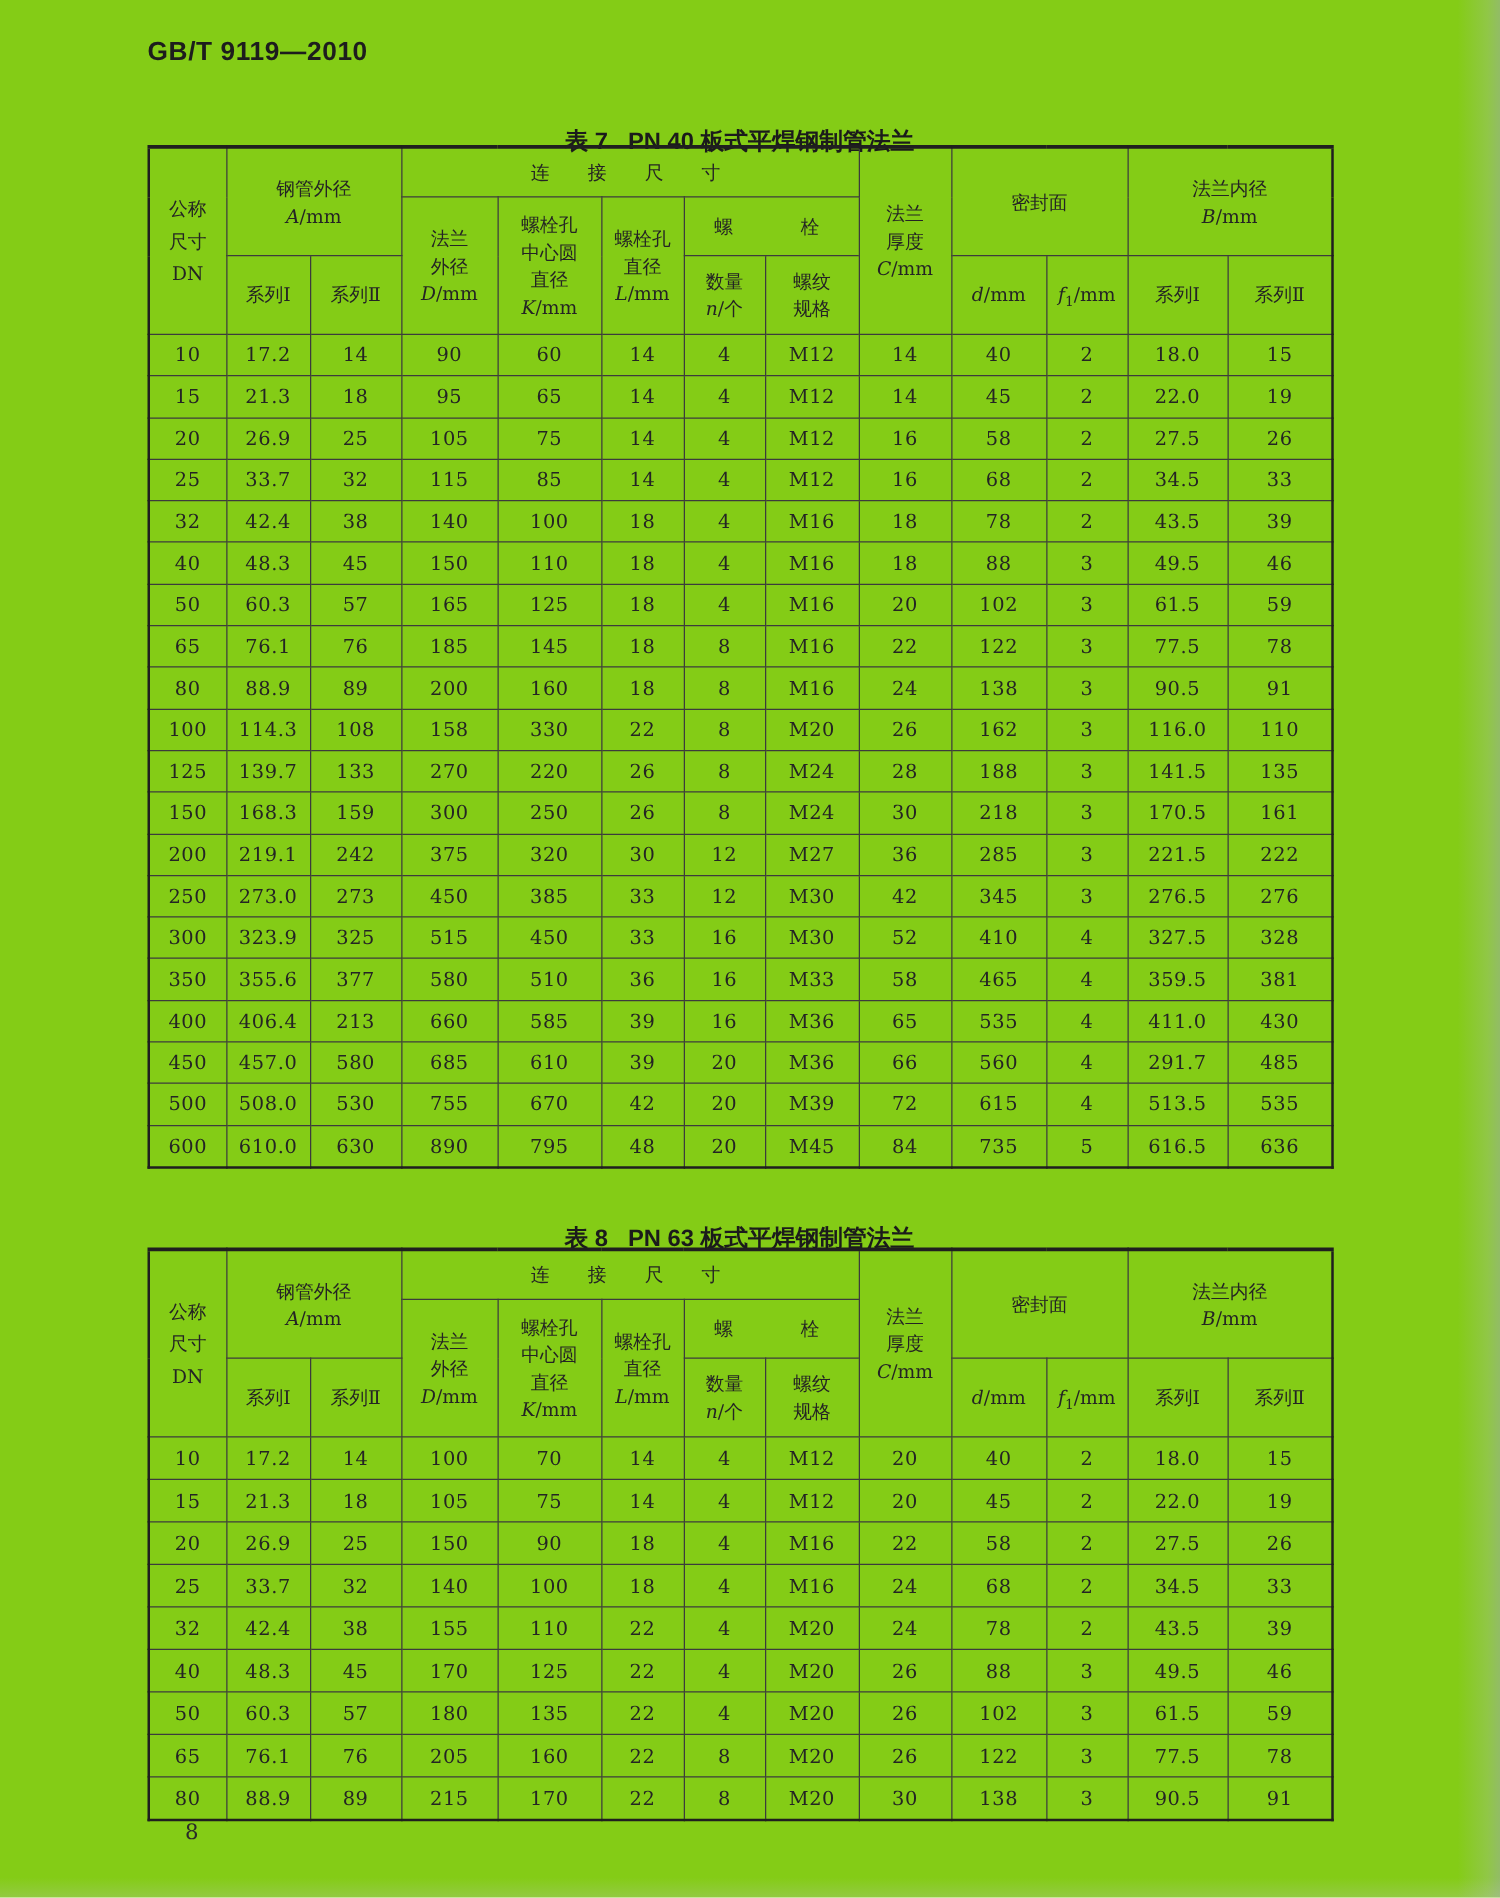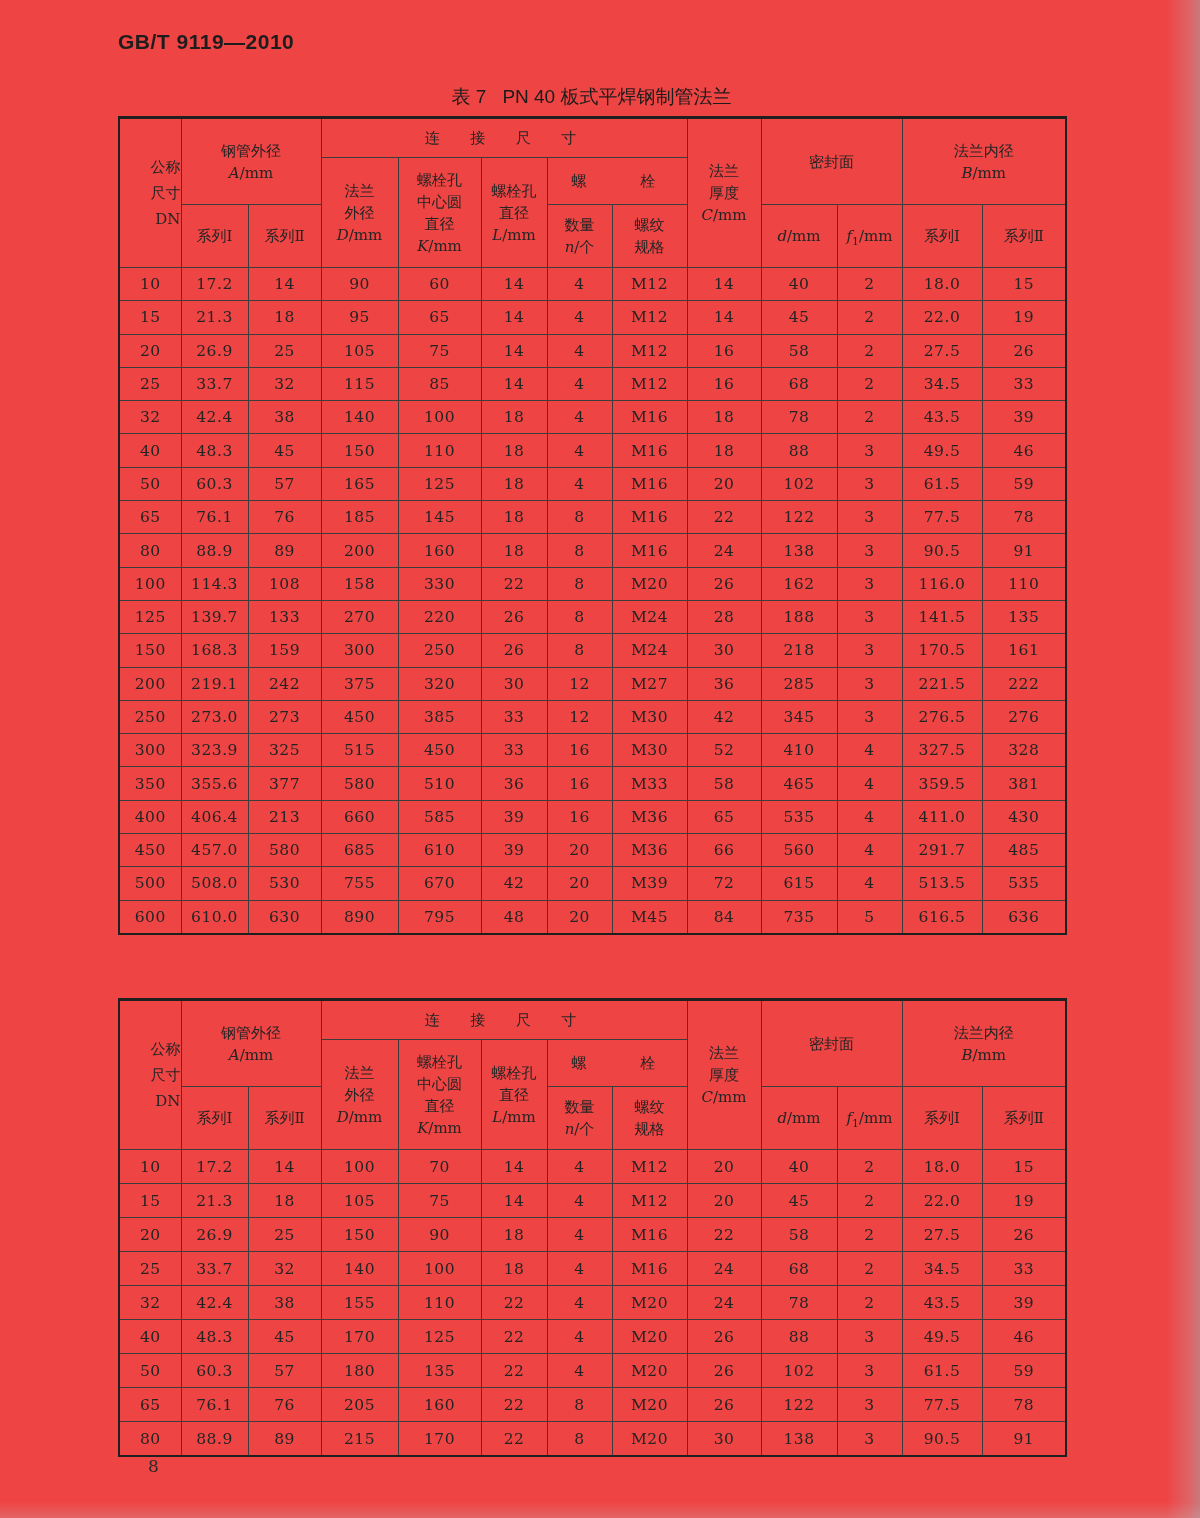--- a/index.html
+++ b/index.html
@@ -4,21 +4,21 @@
 <style>
   html, body {
     margin: 0; padding: 0;
     width: 1200px; height: 1518px;
     background: #ffffff;
     overflow: hidden;
   }
   .page {
     position: relative;
     width: 1200px; height: 1518px;
-    background: #ef4444;
+    background: #84cc16;
     font-family: "DejaVu Serif", serif;
     color: #222222;
   }
   
   .scan-edge-right {
     position: absolute; top: 0; right: 0;
     width: 34px; height: 100%;
     background: linear-gradient(to right, rgba(176,186,194,0) 0%, rgba(176,186,194,0.28) 70%, rgba(160,172,182,0.5) 100%);
     pointer-events: none;
   }
@@ -31,22 +31,23 @@
   .doc-code {
     position: absolute; top: 30px; left: 118px;
     font-family: "Liberation Sans", sans-serif;
     font-weight: bold; font-size: 21px;
     letter-spacing: 0.5px; color: #1d1d1d;
   }
   .tbl-title {
     position: absolute; left: 118px; width: 947px;
     text-align: center;
     font-family: "Liberation Sans", sans-serif;
-    font-weight: normal; font-size: 19px; color: #1b1b1b;
+    font-weight: bold; font-size: 19px; color: #1b1b1b;
     white-space: pre;
+    margin-top: 16px;
   }
   .tbl-title .gap { display: inline-block; width: 16px; }
   #title7 { top: 84px; }
   #title8 { top: 962px; }
 
   table.spec {
     position: absolute; left: 118px;
     border-collapse: collapse;
     table-layout: fixed;
     width: 947px;
@@ -67,21 +68,21 @@
   }
   table.spec { border: 2px solid #1f1f1f; border-top-width: 3px; }
   table.spec thead th { font-size: 15px; line-height: 22px; }
   tr.h1 > th { height: 38px; }
   tr.h2 > th { height: 46px; }
   tr.h3 > th { height: 62px; }
   table.spec tbody td { height: 33px; letter-spacing: 0.5px; }
   #table7 tbody td { height: 32.3px; }
 
   .ln { display: block; line-height: 22px; }
-  th.dn-cell .ln { line-height: 26px; text-align: right; }
+  th.dn-cell .ln { line-height: 26px; }
   .wide { letter-spacing: 7px; white-space: pre; }
   .pre { white-space: pre; }
   i.sym { font-style: italic; font-family: "DejaVu Serif", serif; }
   sub { font-size: 11px; line-height: 0; }
 
   .page-number {
     position: absolute; top: 1456px; left: 148px;
     font-size: 17px; color: #2a2a2a;
     font-family: "DejaVu Serif", serif;
   }
@@ -467,20 +468,21 @@
           <td>M45</td>
           <td>84</td>
           <td>735</td>
           <td>5</td>
           <td>616.5</td>
           <td>636</td>
         </tr>
       </tbody>
   </table>
 
+  <div class="tbl-title" id="title8"><span>表 8</span><span class="gap"></span><span>PN 63 板式平焊钢制管法兰</span></div>
 
   <table class="spec" id="table8">
     <colgroup>
       <col style="width:62px">
         <col style="width:67px">
         <col style="width:73px">
       <col style="width:77px">
         <col style="width:83px">
         <col style="width:66px">
       <col style="width:65px">

